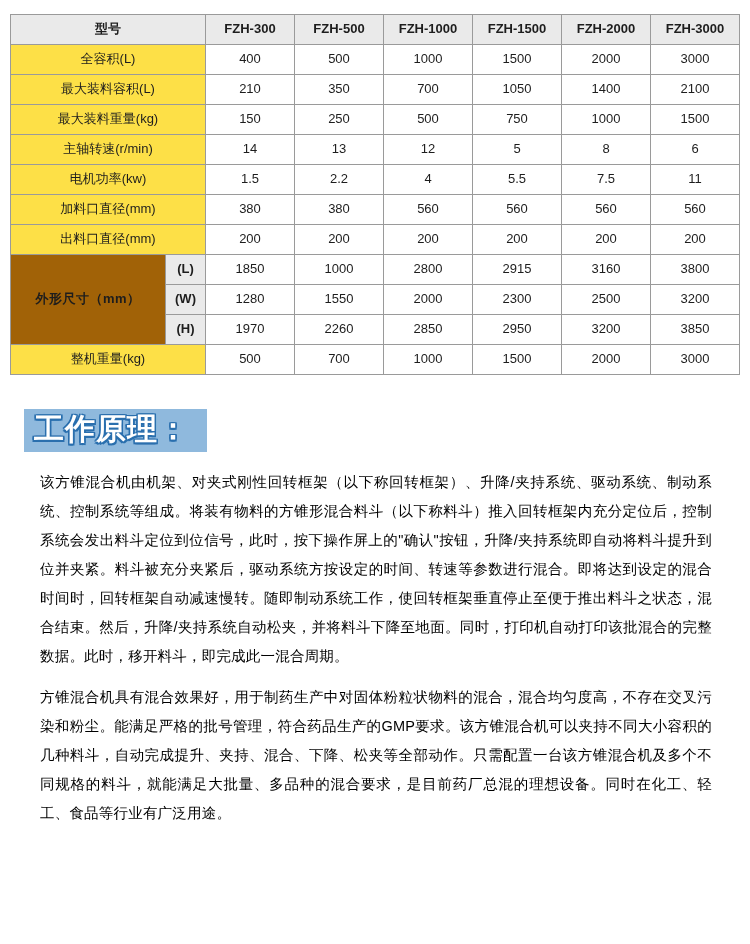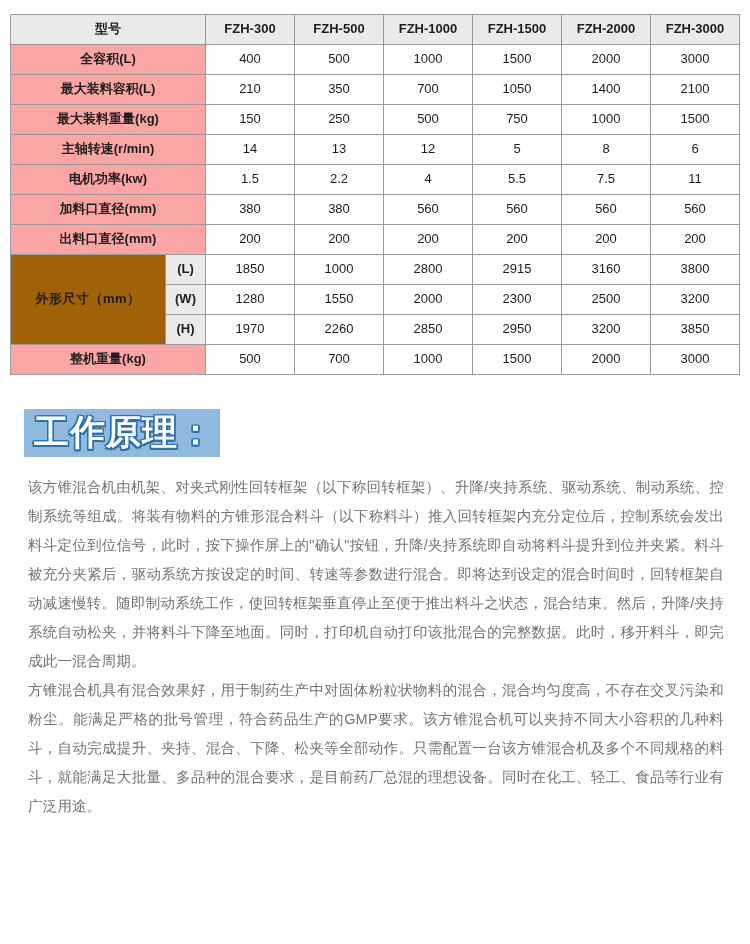--- a/index.html
+++ b/index.html
@@ -39,22 +39,22 @@
     text-align: center;
     vertical-align: middle;
     font-size: 13px;
     color: #1d1d1d;
     padding: 0 2px;
     line-height: 1.15;
     white-space: nowrap;
     overflow: hidden;
   }
   td.rowhead {
-    background: #fca5a5;
-    font-weight: bold;
+    background: #fde047;
+    font-weight: normal;
     font-size: 13.5px;
   }
   td.colhead {
     background: #eaeaea;
     font-weight: bold;
     font-size: 13.5px;
   }
   td.dimlabel {
     background: #a16207;
     font-weight: bold;
@@ -73,48 +73,48 @@
 
   
   .section {
     padding: 0 10px;
     box-sizing: border-box;
   }
   .heading {
     display: inline-block;
     color: #ffffff;
     background: #8fb9dd;
-    font-size: 35px;
+    font-size: 30px;
     font-weight: bold;
     letter-spacing: 1px;
-    padding: 3px 6px 5px 10px;
+    padding: 3px 18px 5px 10px;
     margin: 0;
     line-height: 1.15;
     text-shadow:
       -1.5px 0 #2a6fae,
       0 -1.5px #2a6fae,
       1.5px 0 #2a6fae,
       0 1.5px #2a6fae,
       -1.5px -1.5px #2a6fae,
       1.5px -1.5px #2a6fae,
       -1.5px 1.5px #2a6fae,
       1.5px 1.5px #2a6fae;
   }
   .heading-row {
     margin-top: 34px;
     margin-bottom: 16px;
     padding-left: 14px;
   }
   .body-text {
     font-size: 14.5px;
     line-height: 2.0;
-    color: #737373;
+    color: #000000;
     text-align: justify;
     padding: 0 16px 0 18px;
-    margin: 0;
+    margin: 12px;
     letter-spacing: 0.2px;
   }
 </style>
 </head>
 <body>
 
 <div class="page">
 
   <div class="spec-wrap">
     <table class="spec">

